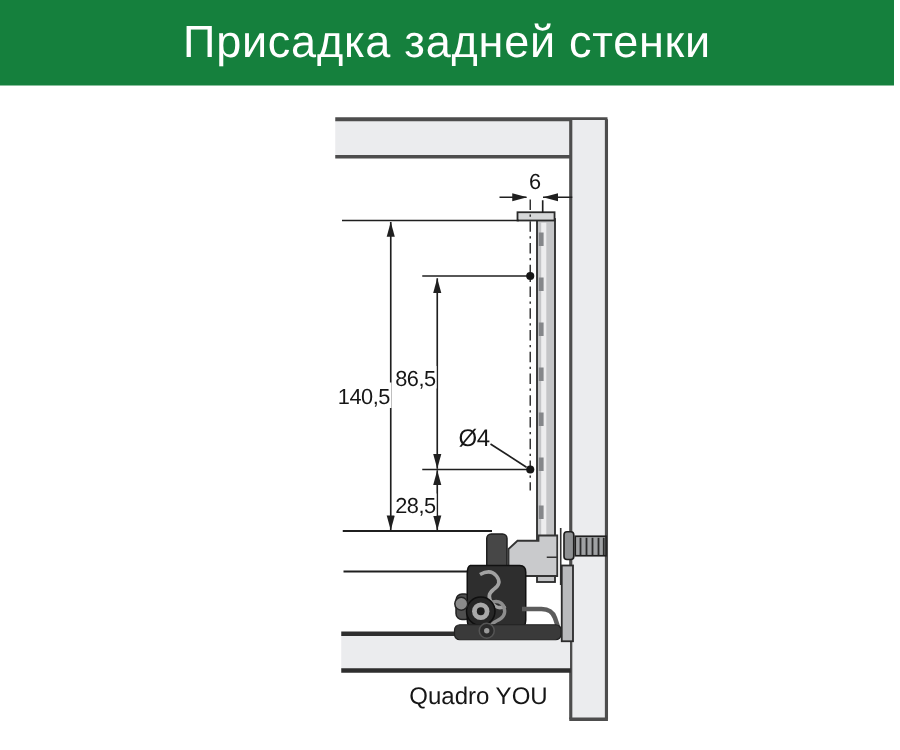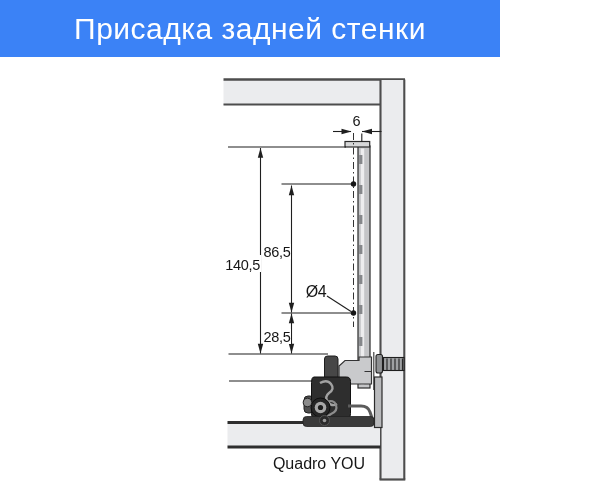--- a/index.html
+++ b/index.html
@@ -2,21 +2,21 @@
 <html><head>
 <meta charset="utf-8">
 <style>
   html,body{margin:0;padding:0;}
   body{
     width:600px;height:500px;overflow:hidden;background:#ffffff;
     font-family:"Liberation Sans","DejaVu Sans",sans-serif;
     position:relative;
   }
   .header-bar{
-    width:500px;height:57px;background:#3b82f6;
+    width:596px;height:57px;background:#15803d;
     display:flex;align-items:center;justify-content:center;
   }
   .header-bar h1{
     margin:0;color:#ffffff;font-size:30px;font-weight:300;
     letter-spacing:0.5px;line-height:57px;
   }
   .drawing-wrap{width:600px;height:443px;}
   svg text{
     font-family:"Liberation Sans","DejaVu Sans",sans-serif;
     fill:#161616;

